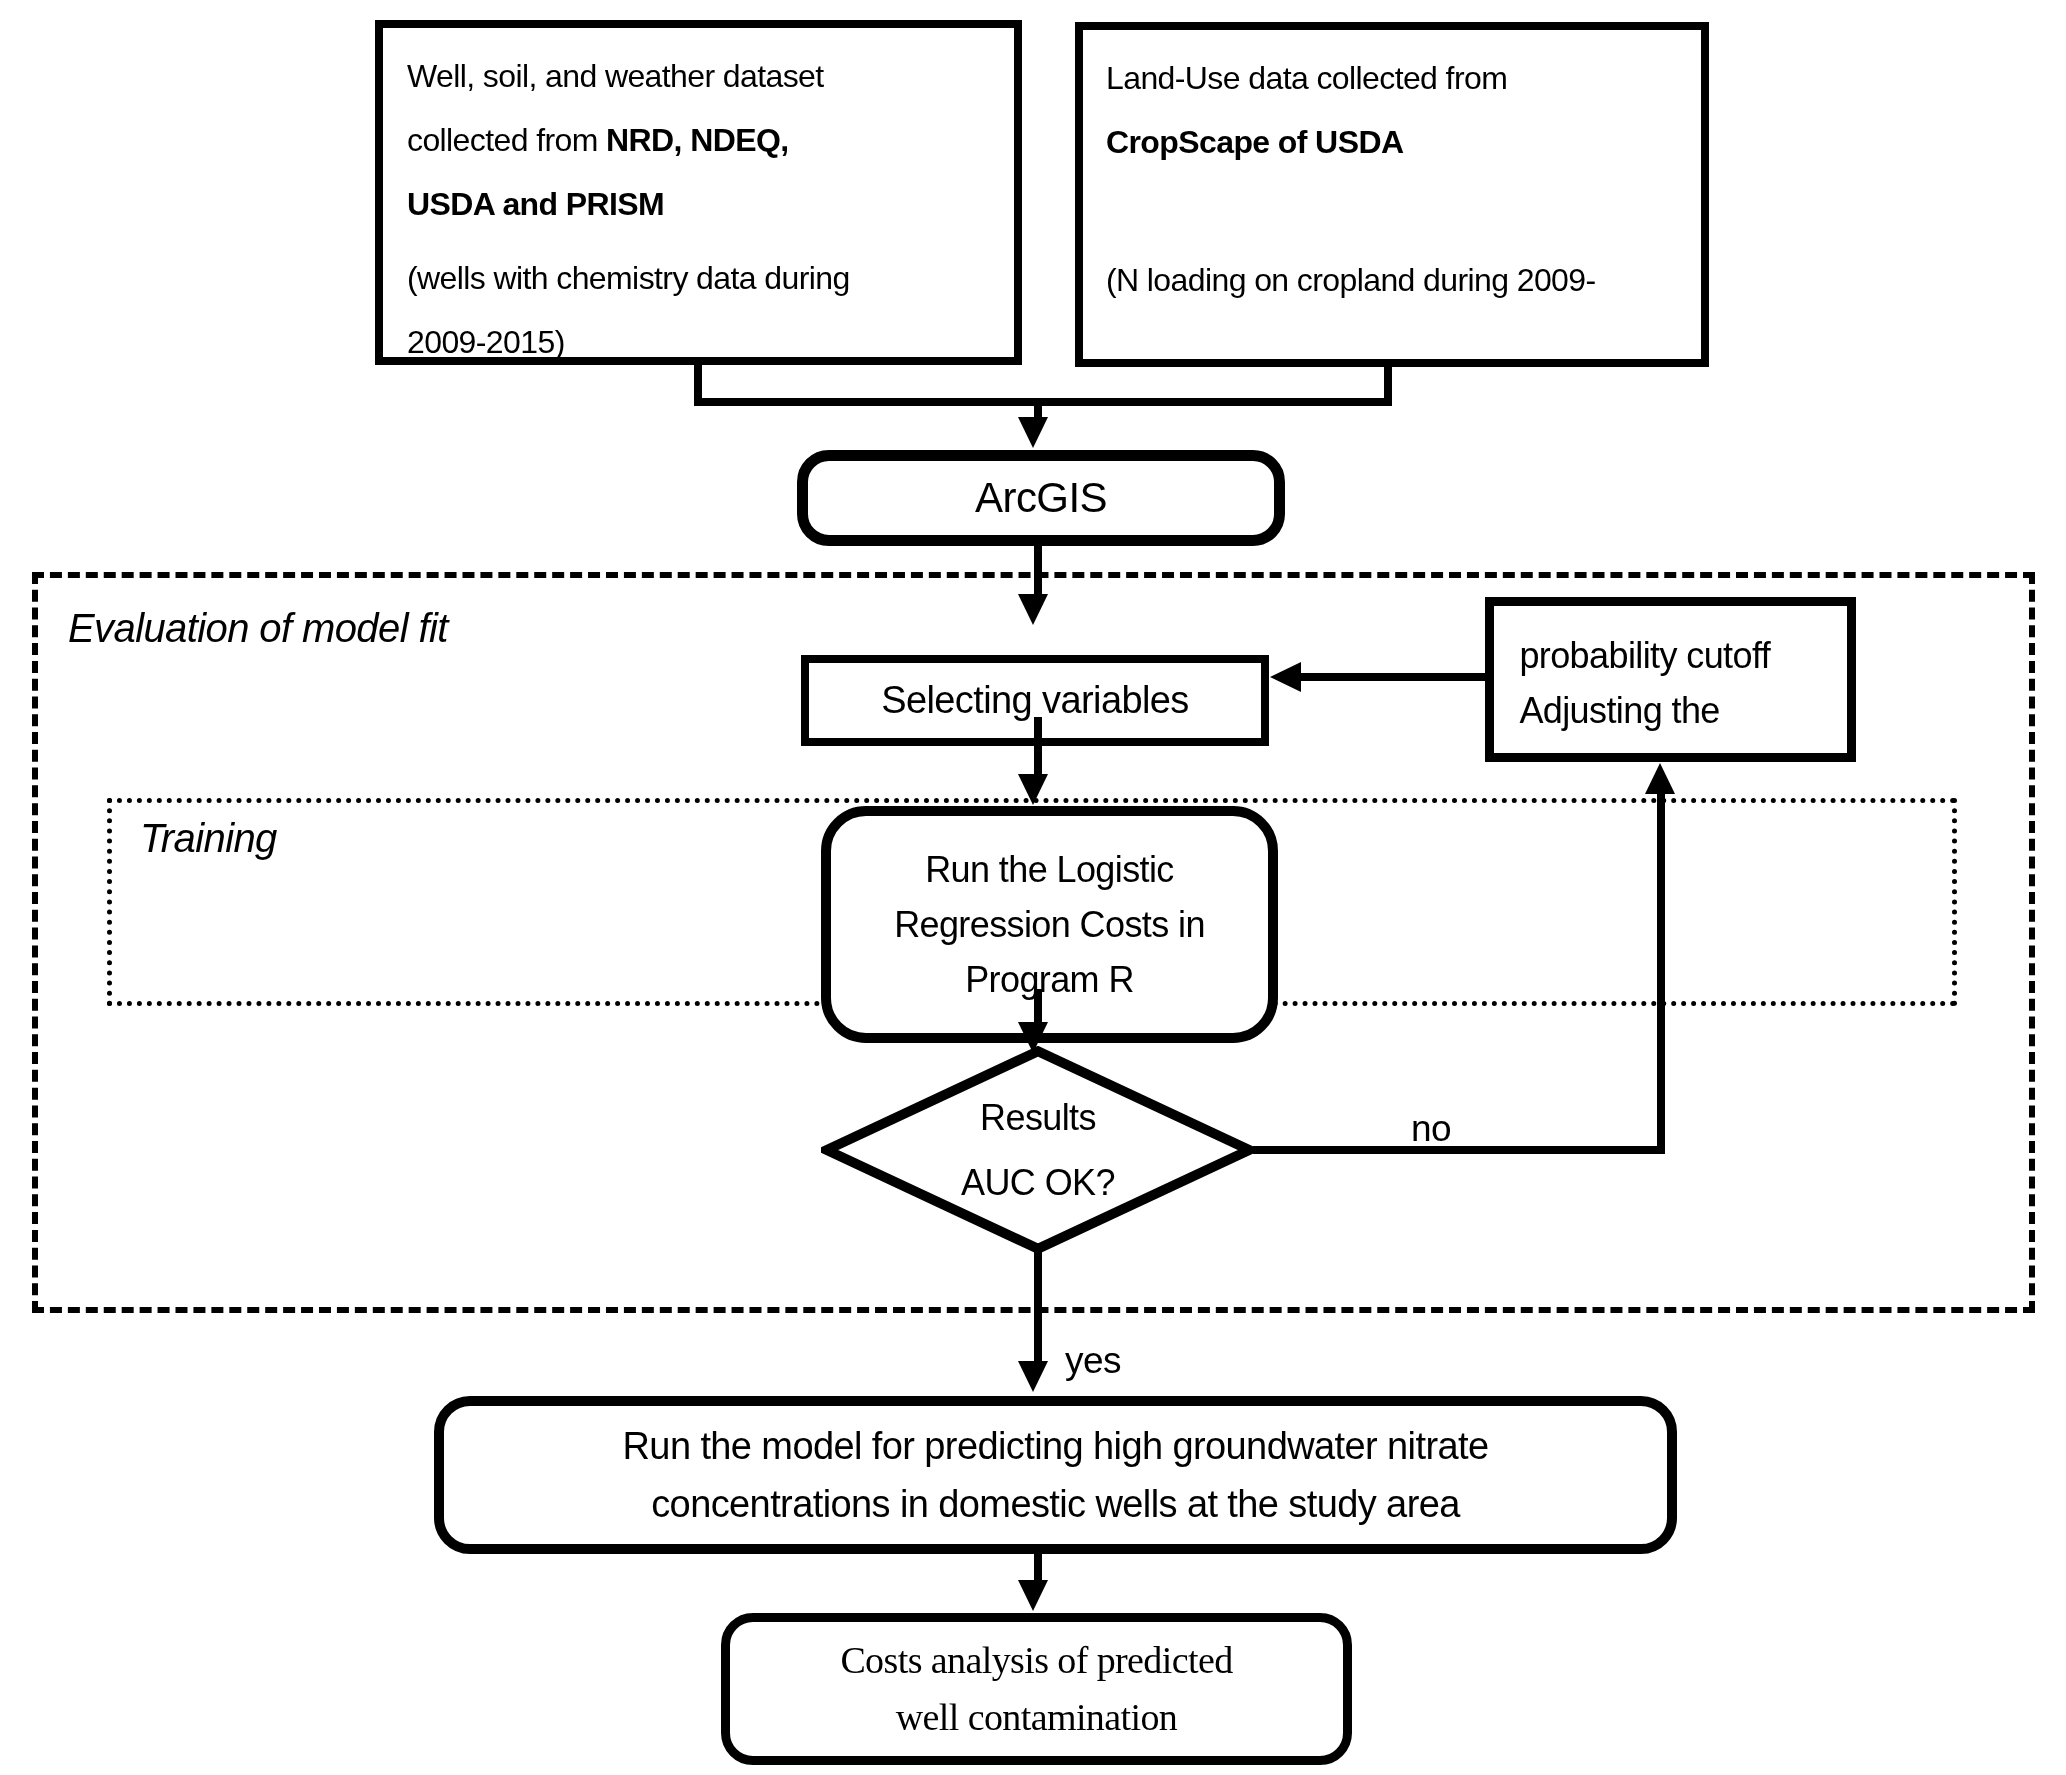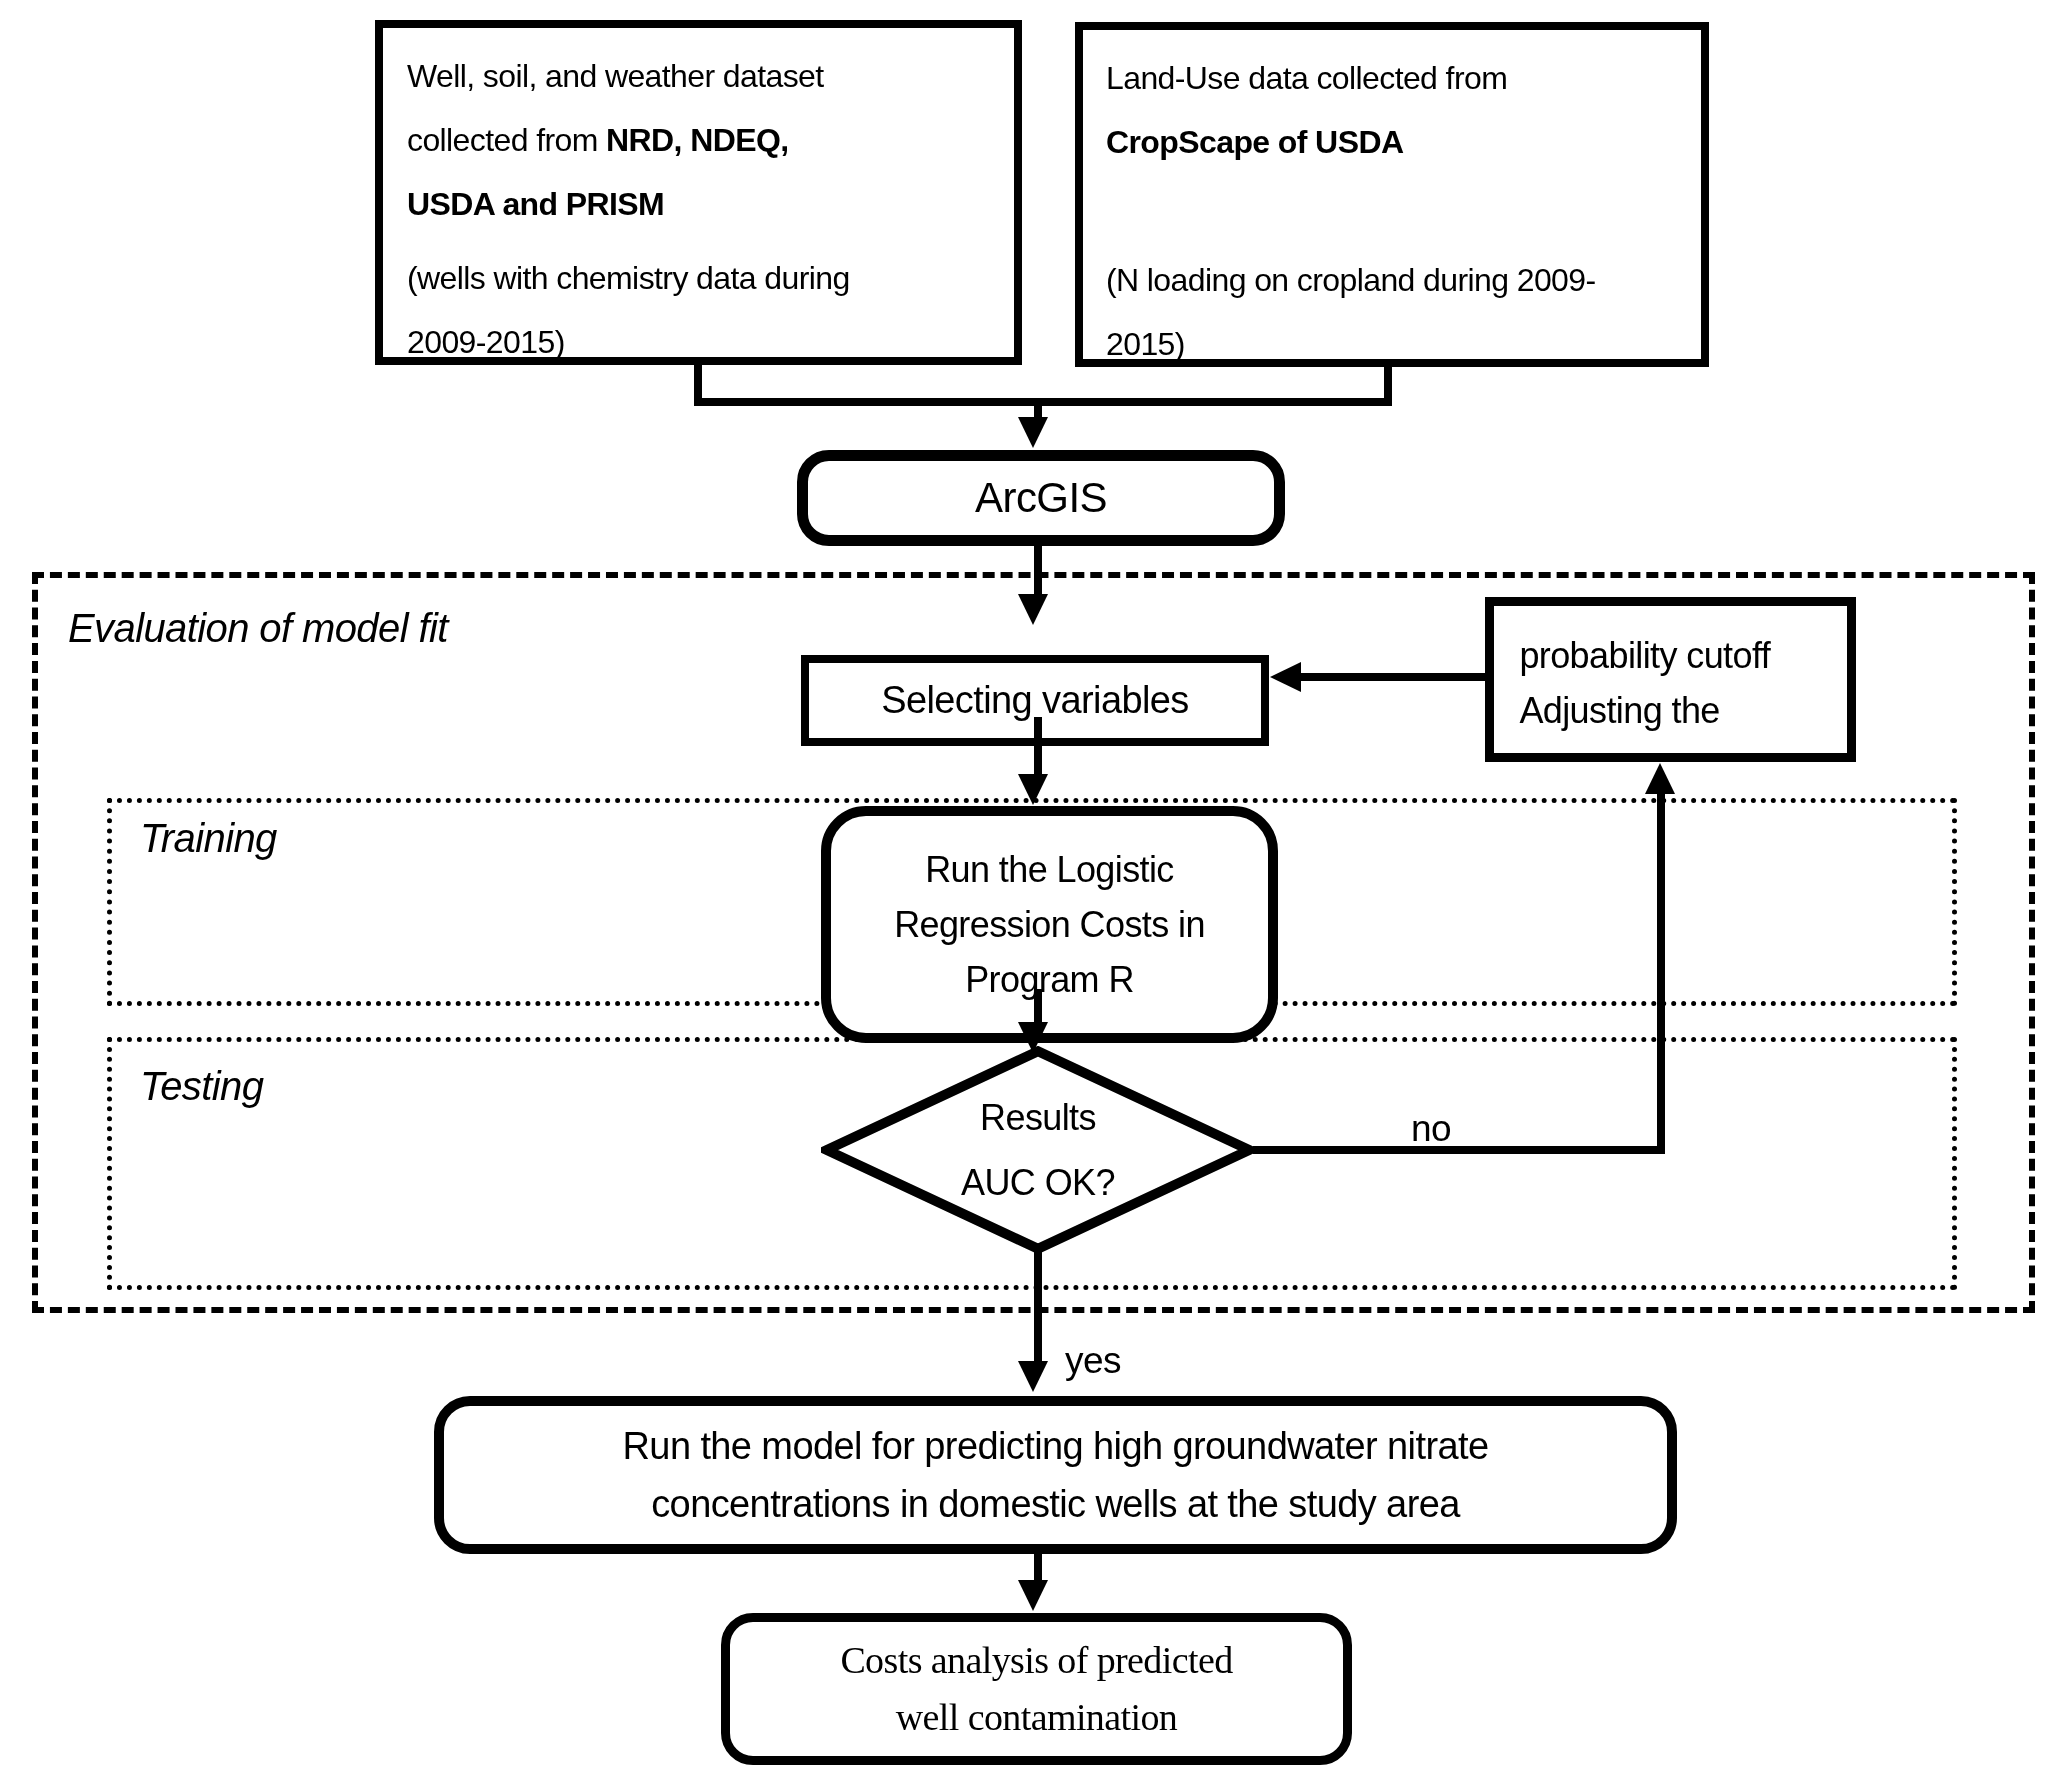--- a/index.html
+++ b/index.html
@@ -82,23 +82,20 @@
   <div class="box" style="left:1075px;top:22px;width:634px;height:345px;padding:16px 8px 0 23px;">
     <div class="box-text" style="white-space:nowrap;">
       <span>Land-Use data collected from</span>
     </div>
     <div class="box-text b" style="white-space:nowrap;">
       <span>CropScape of USDA</span>
     </div>
     <div class="box-text" style="white-space:nowrap;margin-top:74px;">
       <span>(N loading on cropland during 2009-</span>
     </div>
-    <div class="box-text" style="white-space:nowrap;">
-      <span>2015)</span>
-    </div>
   </div>
 
   <div class="line" style="left:694px;top:363px;width:8px;height:39px;"></div>
   <div class="line" style="left:1384px;top:363px;width:8px;height:39px;"></div>
   <div class="line" style="left:694px;top:398px;width:698px;height:8px;"></div>
   <div class="line" style="left:1034px;top:402px;width:8px;height:17.3px;"></div>
   <div class="ah ah-down" style="left:1018px;top:417px;"></div>
 
   <div class="rbox center-col" style="left:797px;top:450px;width:488px;height:96px;border-width:11.6px;border-radius:32px;">
     <div class="txt" style="position:static;font-size:42px;">ArcGIS</div>
@@ -132,23 +129,20 @@
 
   <div class="rbox center-col" style="left:821px;top:806px;width:457px;height:237px;border-radius:45px;">
     <div style="font-size:36px;line-height:55px;">Run the Logistic</div>
     <div style="font-size:36px;line-height:55px;">Regression Costs in</div>
     <div style="font-size:36px;line-height:55px;">Program R</div>
   </div>
 
   <div class="line" style="left:1034px;top:989px;width:8px;height:36px;"></div>
   <div class="ah ah-down" style="left:1018px;top:1022px;"></div>
 
-  <div class="dotted-box" style="left:107px;top:1037px;width:1850px;height:253px;">
-    <div class="txt italic-lbl" style="left:28px;top:22px;">Testing</div>
-  </div>
 
   <svg class="abs" style="left:821px;top:1046px;" width="434" height="208" viewBox="0 0 750 360">
     <polygon points="375,9 741,180 375,351 9,180" fill="#ffffff" stroke="#000000" stroke-width="17"></polygon>
   </svg>
   <div class="txt" style="left:821px;top:1097px;width:434px;text-align:center;font-size:36px;">Results</div>
   <div class="txt" style="left:821px;top:1162px;width:434px;text-align:center;font-size:36px;">AUC OK?</div>
 
   <div class="line" style="left:1253px;top:1146px;width:412px;height:8px;"></div>
   <div class="line" style="left:1657px;top:793px;width:8px;height:361px;"></div>
   <div class="ah ah-up" style="left:1645px;top:763px;"></div>

